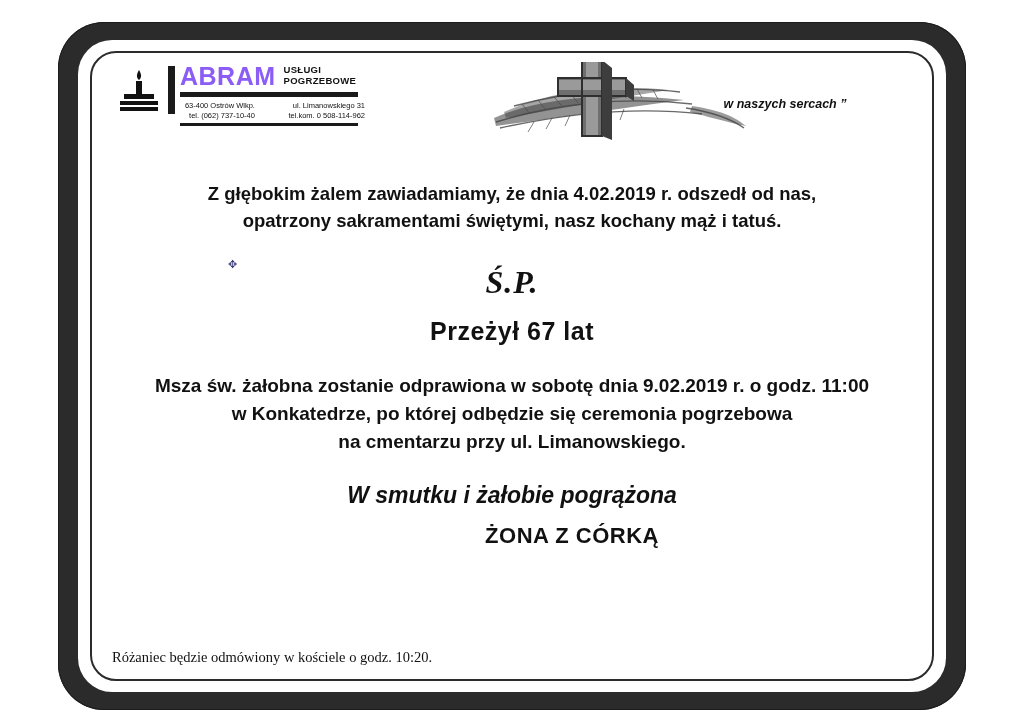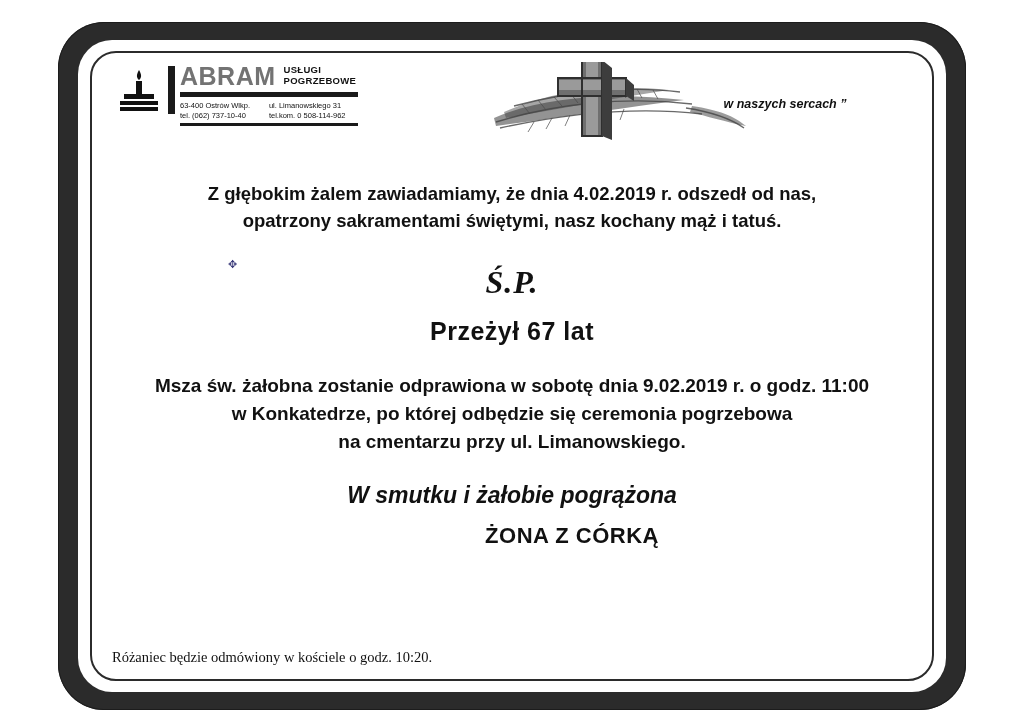--- a/index.html
+++ b/index.html
@@ -93,21 +93,21 @@
     width: 7px;
     height: 48px;
     background: #1a1a1a;
   }
   .logo-brand {
     margin-left: 12px;
     font-weight: bold;
     font-size: 25px;
     letter-spacing: 0.5px;
     line-height: 1;
-    color: #737373;
+    color: #8b5cf6;
     display: inline-block;
   }
   .logo-sub {
     display: inline-block;
     vertical-align: top;
     margin-left: 8px;
     font-size: 9.5px;
     font-weight: bold;
     line-height: 11px;
     letter-spacing: 0.3px;
@@ -124,20 +124,21 @@
     margin-left: 12px;
     margin-top: 4px;
     font-size: 7.5px;
     line-height: 10px;
     color: #111;
     width: 185px;
   }
   .logo-contact .crow {
     display: flex;
     gap: 14px;
+    text-align: right;
   }
   .logo-contact .c1 { width: 78px; }
   .logo-contact .c2 { width: 100px; }
   .logo-underline {
     margin-left: 12px;
     margin-top: 2px;
     height: 3px;
     background: #1a1a1a;
     width: 178px;
   }

